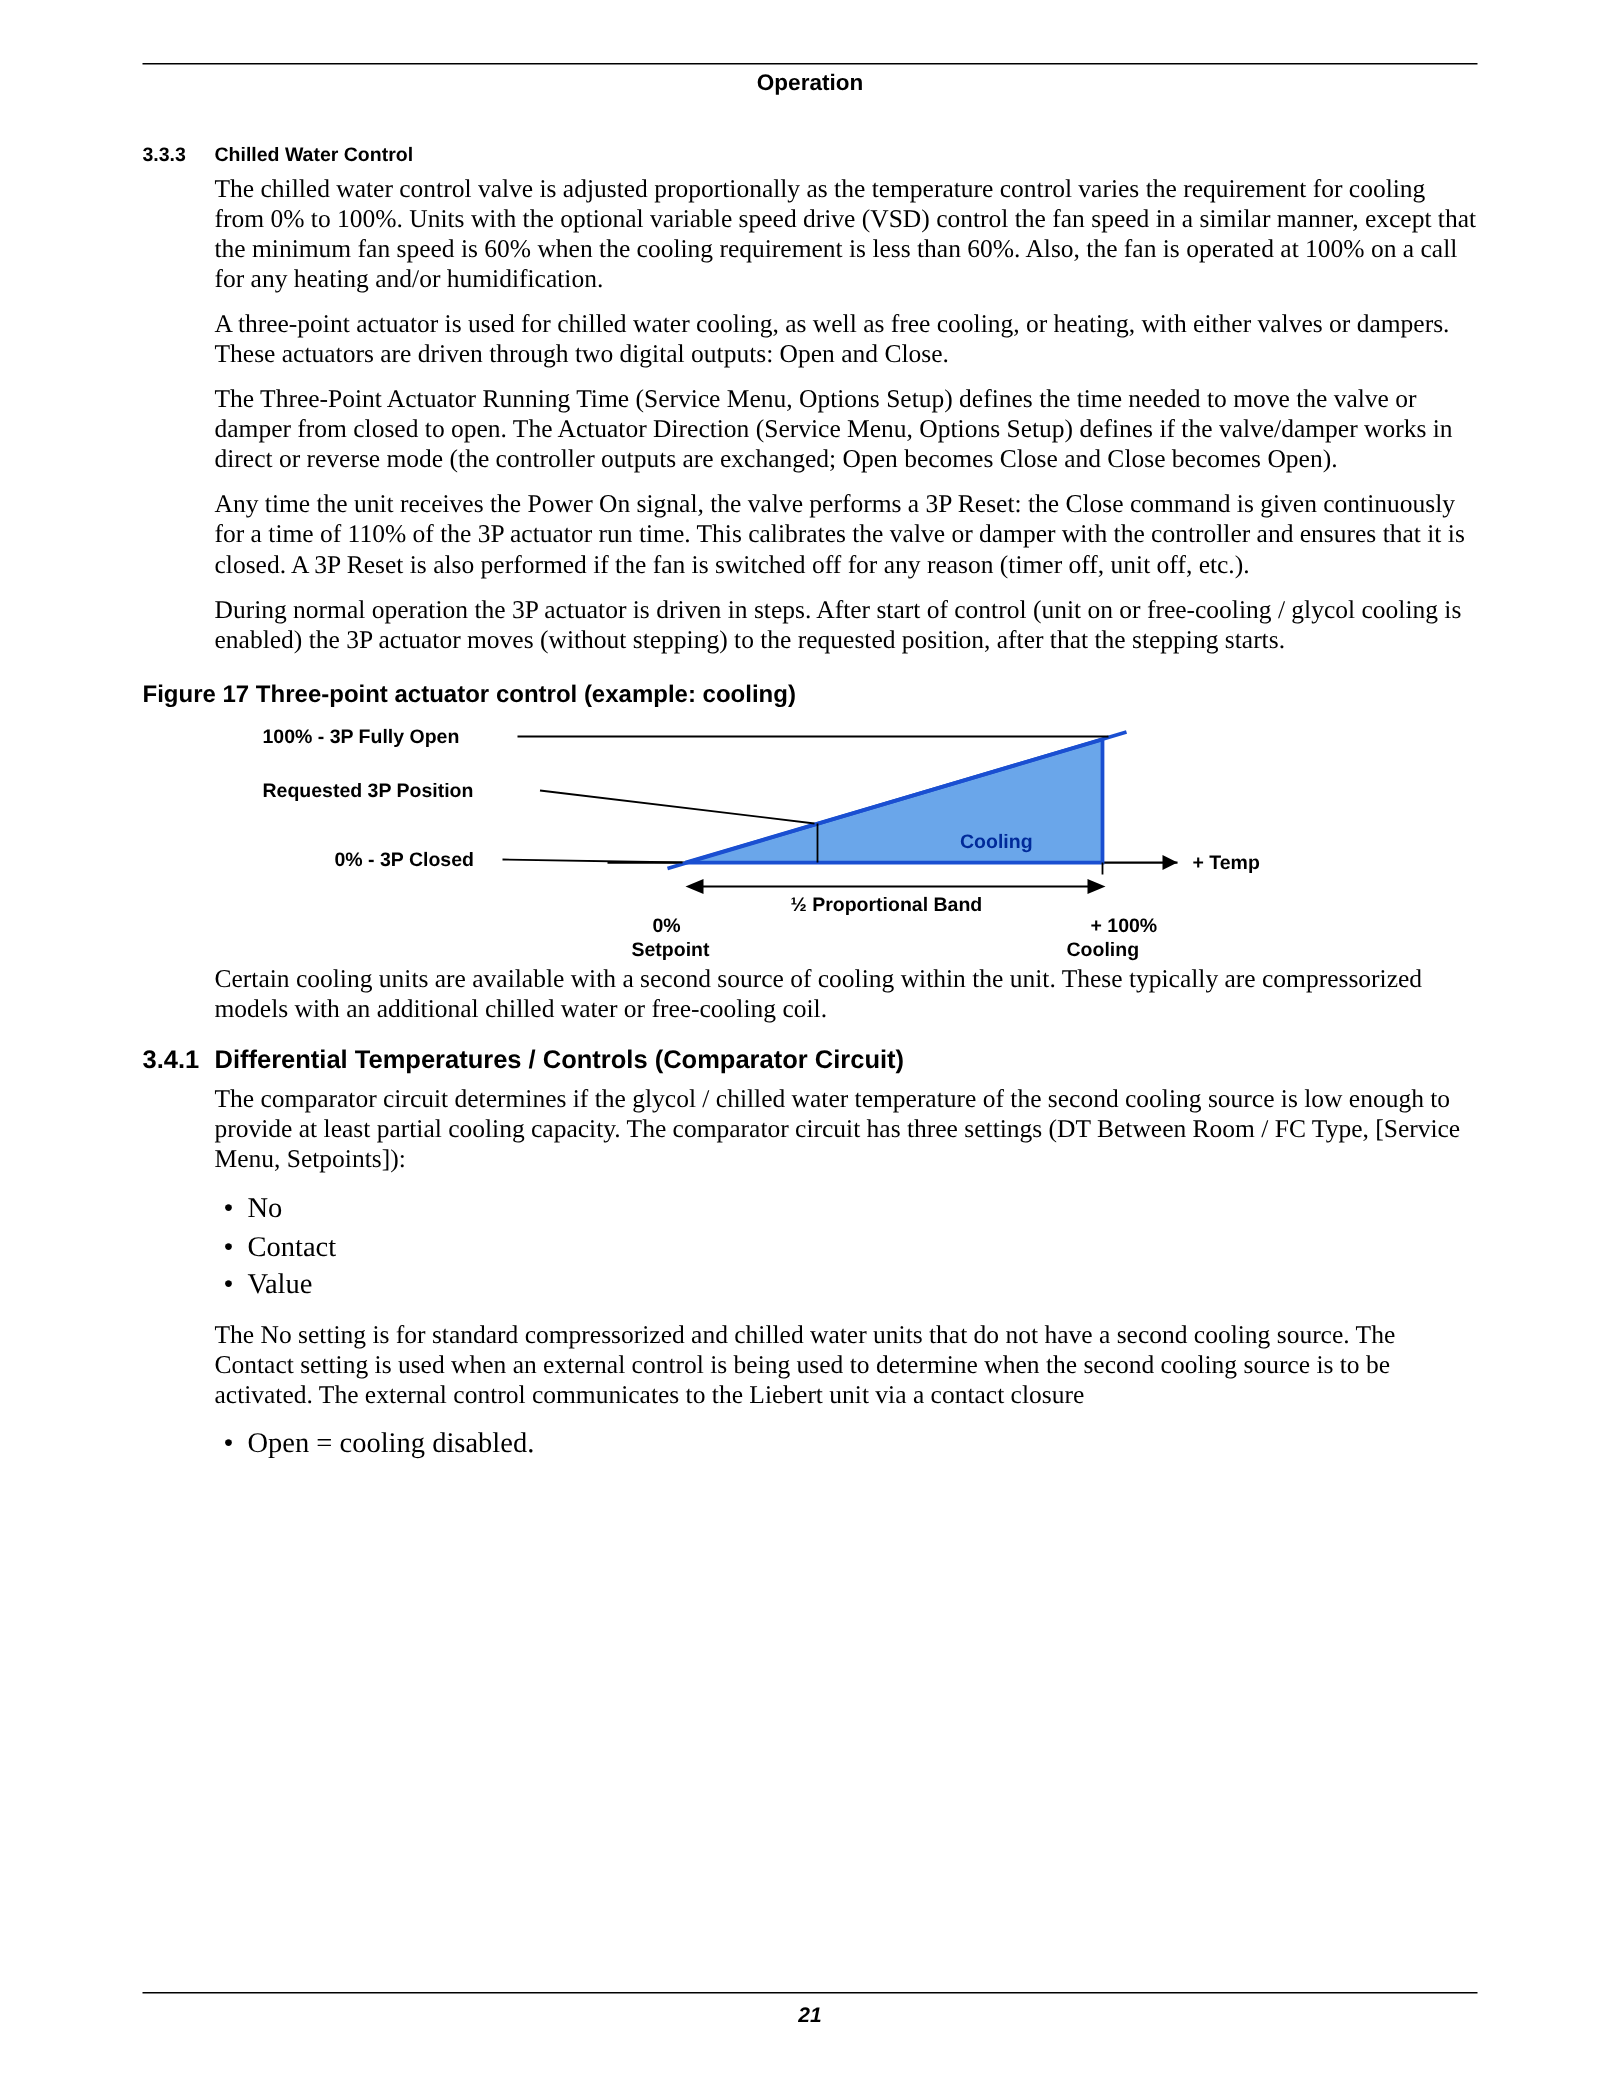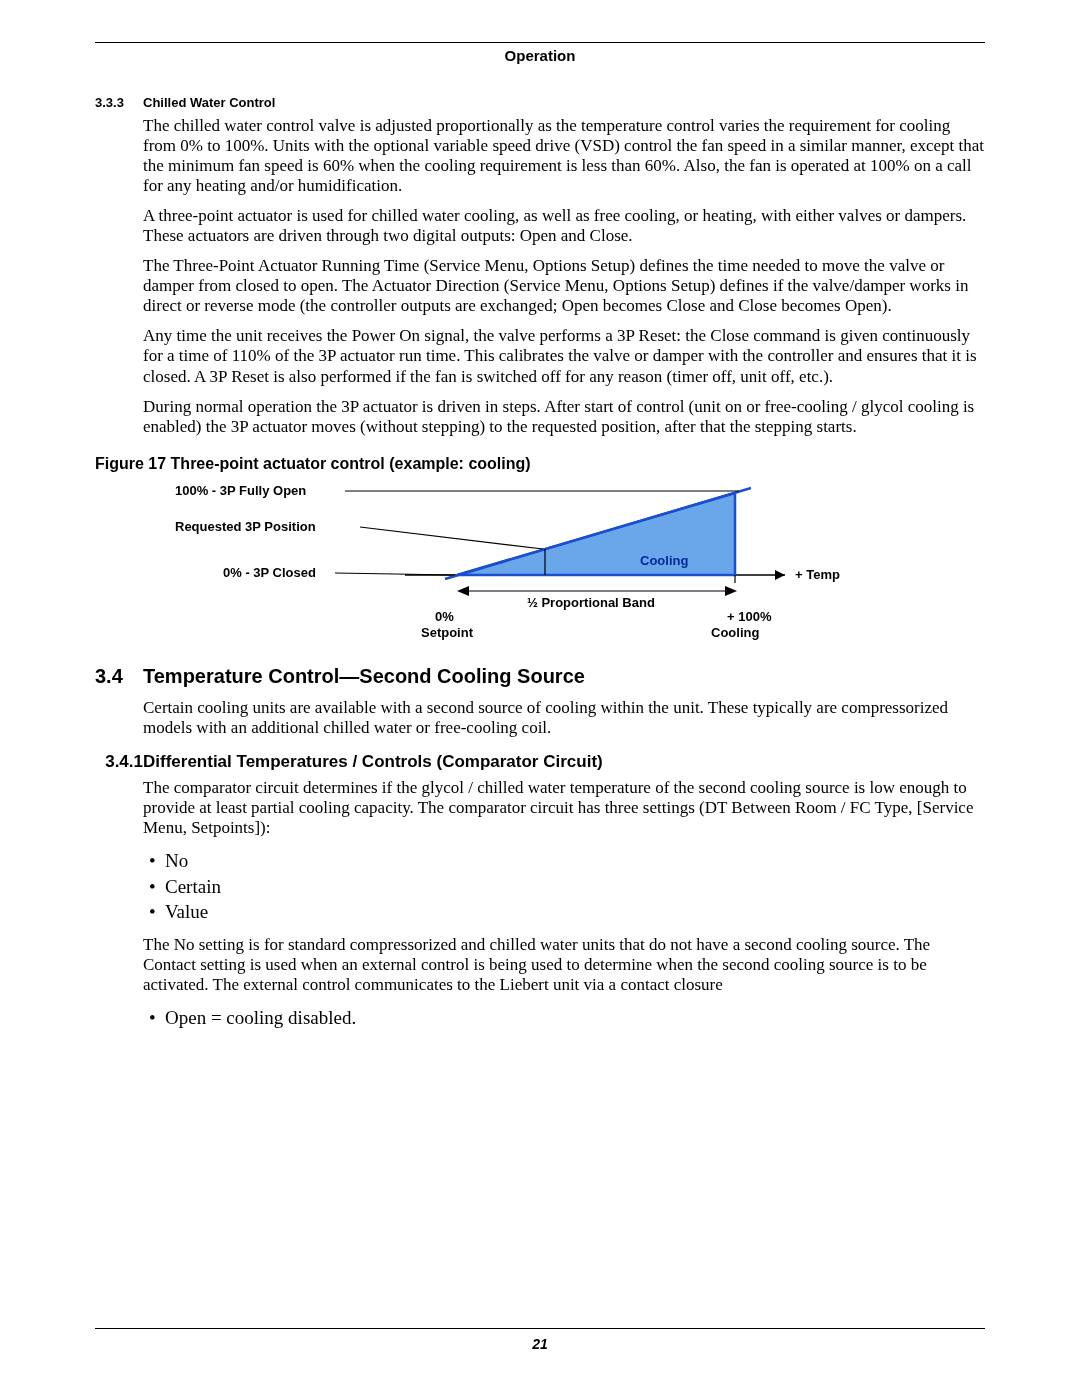--- a/index.html
+++ b/index.html
@@ -146,37 +146,33 @@
     <div style="position:absolute; left:48px; top:82px;">0% - 3P Closed</div>
     <div style="position:absolute; left:465px; top:70px; color:#002a9a;">Cooling</div>
     <div style="position:absolute; left:620px; top:84px;">+ Temp</div>
     <div style="position:absolute; left:352px; top:112px;">½ Proportional Band</div>
     <div style="position:absolute; left:260px; top:126px;">0%</div>
     <div style="position:absolute; left:246px; top:142px;">Setpoint</div>
     <div style="position:absolute; left:524px; top:126px;margin-left:28px;">+ 100%</div>
     <div style="position:absolute; left:536px; top:142px;">Cooling</div>
   </div>
 
-  <div class="num-col" style="margin-top:22px;">
-    <div class="numw h2">3.4</div>
-    <div class="h2">Temperature Control—Second Cooling Source</div>
-  </div>
   <div class="body-indent">
     <p class="para">Certain cooling units are available with a second source of cooling within the unit. These typically are compressorized models with an additional chilled water or free-cooling coil.</p>
   </div>
 
-  <div class="num-col" style="margin-top:14px;text-align:right;">
+  <div class="num-col" style="margin-top:14px;">
     <div class="num h4">3.4.1</div>
     <div class="h4">Differential Temperatures / Controls (Comparator Circuit)</div>
   </div>
   <div class="body-indent">
     <p class="para">The comparator circuit determines if the glycol / chilled water temperature of the second cooling source is low enough to provide at least partial cooling capacity. The comparator circuit has three settings (DT Between Room / FC Type, [Service Menu, Setpoints]):</p>
     <ul class="bullets">
       <li>No</li>
-      <li>Certain</li>
+      <li>Contact</li>
       <li>Value</li>
     </ul>
     <p class="para">The No setting is for standard compressorized and chilled water units that do not have a second cooling source. The Contact setting is used when an external control is being used to determine when the second cooling source is to be activated. The external control communicates to the Liebert unit via a contact closure</p>
     <ul class="bullets">
       <li>Open = cooling disabled.</li>
     </ul>
   </div>
 
 </div>
 

